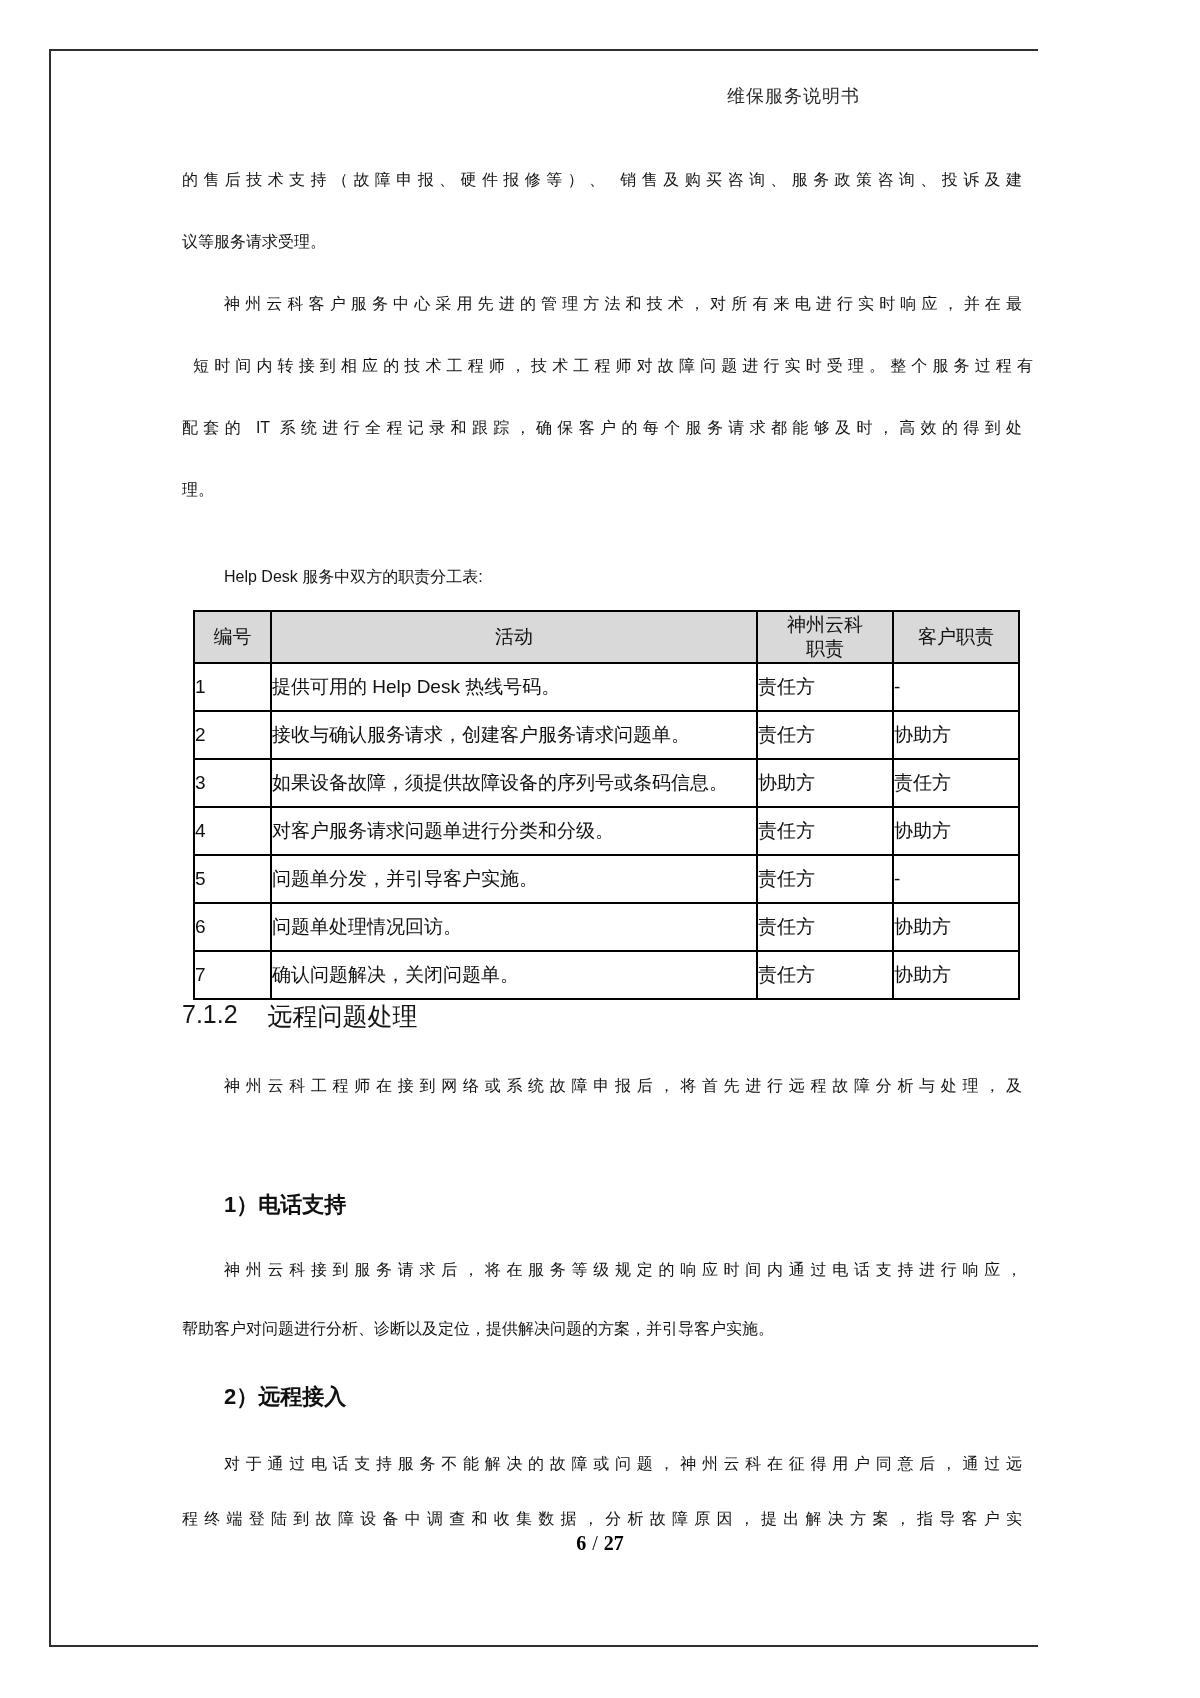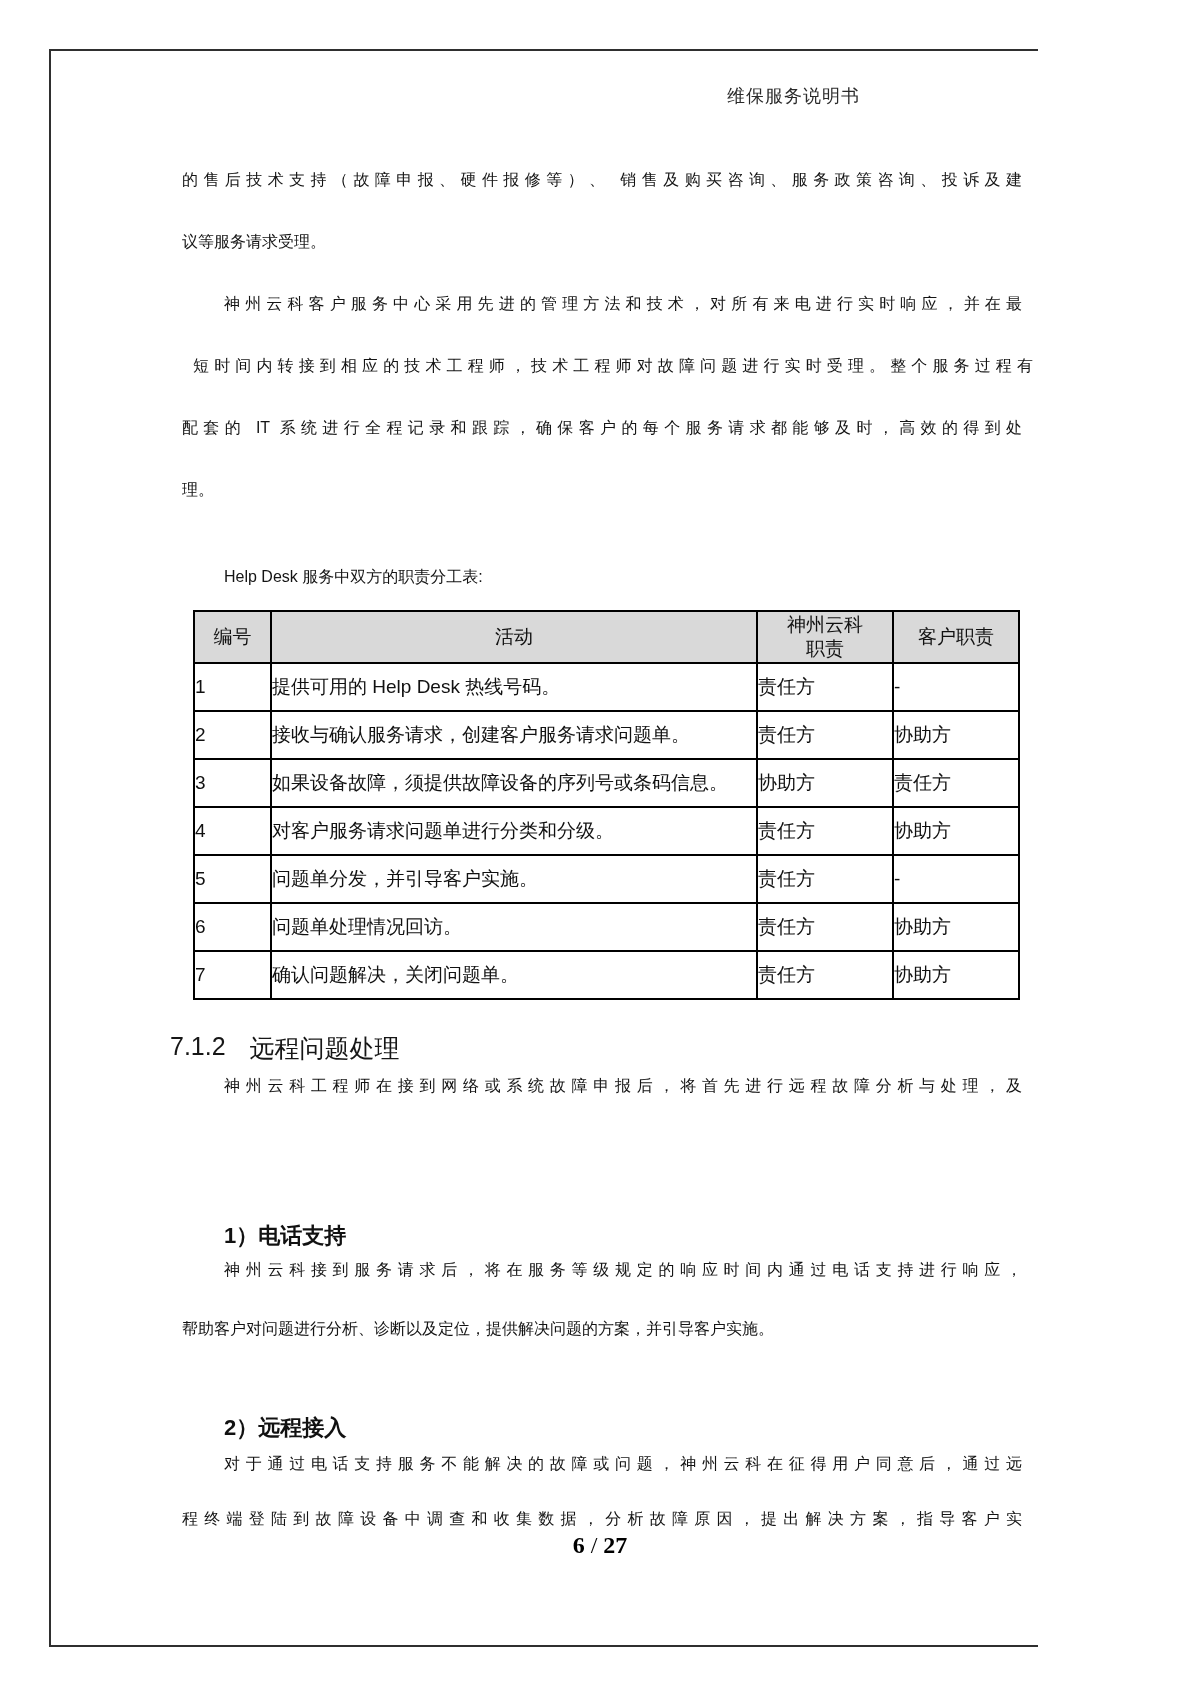--- a/index.html
+++ b/index.html
@@ -63,42 +63,40 @@
     height:50px;
     text-align:center;
     line-height:24px;
   }
   .doc-table td{height:46px;}
   .cell-no{padding-left:28px;}
   .cell-act{padding-left:14px;}
   .cell-resp{padding-left:12px;}
   .section-heading{
     position:absolute;
-    left:170px;top:1000px;
+    left:182px;top:1000px;
     font-size:25px;
     display:flex;
-    gap:24px;
+    gap:30px;
     color:#161616;
-    margin-top:32px;
   }
   .sub-heading{
     position:absolute;
     left:224px;
     font-size:22px;
     font-weight:bold;
     color:#111;
-    margin-top:31px;
   }
   .doc-footer{
     position:absolute;
     left:0;width:1200px;
     top:1532px;
     text-align:center;
     font-family:"Liberation Serif", serif;
-    font-size:24px;
+    font-size:20px;
     color:#000;
   }
   .doc-footer .num{font-weight:bold;}
   .doc-footer .sep{font-weight:normal;padding:0 6px;}
 </style>
 </head>
 <body>
 
 <div class="page">
   <div class="page-border"></div>

